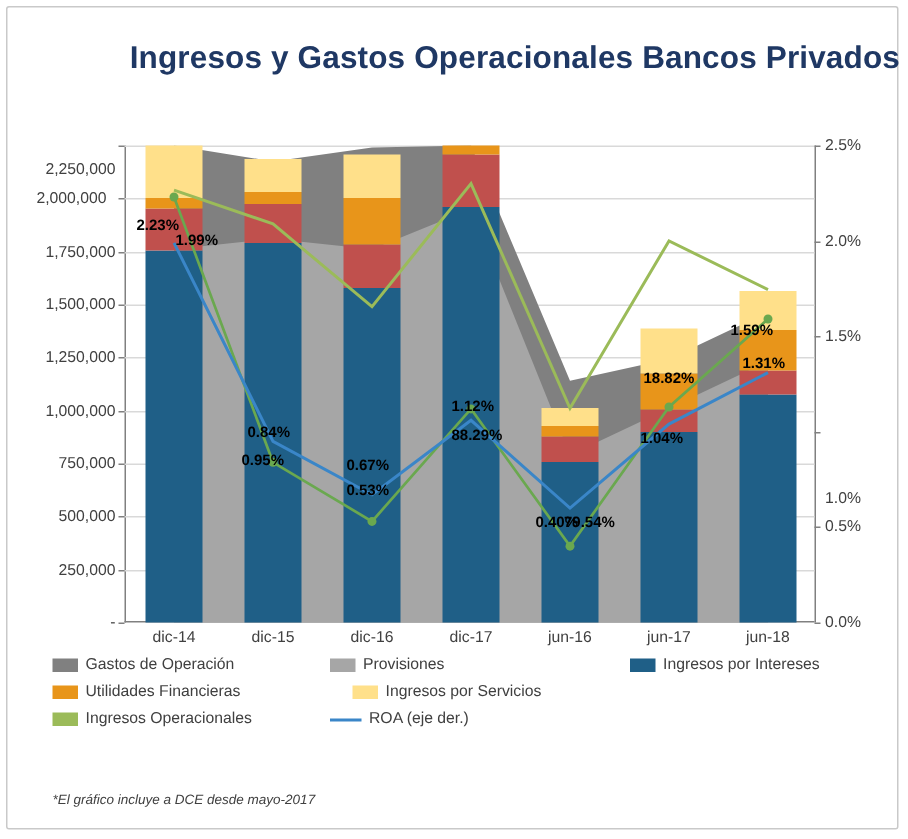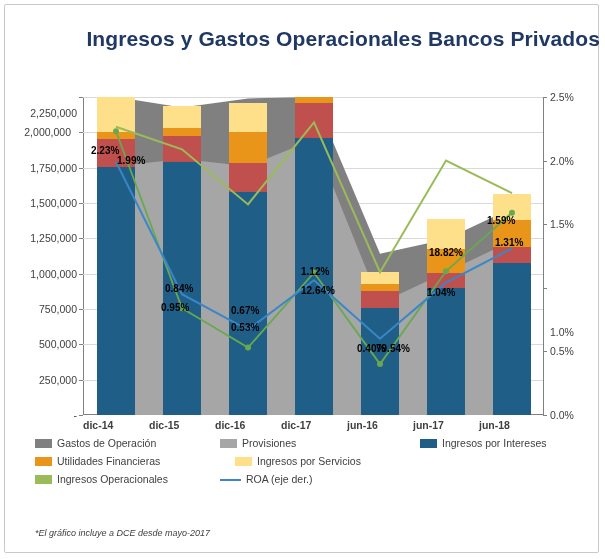--- a/index.html
+++ b/index.html
@@ -36,23 +36,22 @@
   }
   .ytick-left{
     position:absolute;width:66px;text-align:right;font-size:10.5px;color:#404040;
   }
   .ytick-right{
     position:absolute;width:44px;text-align:left;font-size:10.5px;color:#404040;
   }
   .tickmark-l{position:absolute;width:4px;height:1px;background:#808080;left:-4px;}
   .tickmark-r{position:absolute;width:4px;height:1px;background:#808080;left:460px;}
   .xlabel{
-    position:absolute;top:322px;font-size:10.5px;color:#404040;
+    position:absolute;top:322px;font-size:10.5px;color:#404040;text-align:center;
     width:66px;
-    font-weight:bold;
   }
 
   
   .bar{position:absolute;}
 
   
   .overlay{position:absolute;left:0;top:0;width:460px;height:318px;}
 
   
   .dlabel{
@@ -188,21 +187,21 @@
     <div class="dlabel" style="left:8px;top:48px;">2.23%</div>
     <div class="dlabel" style="left:34px;top:58px;">1.99%</div>
 
     <div class="dlabel" style="left:82px;top:186px;">0.84%</div>
     <div class="dlabel" style="left:78px;top:205px;">0.95%</div>
 
     <div class="dlabel" style="left:148px;top:225px;">0.53%</div>
     <div class="dlabel" style="left:148px;top:208px;">0.67%</div>
 
     <div class="dlabel" style="left:218px;top:169px;">1.12%</div>
-    <div class="dlabel" style="left:218px;top:188px;">12.64%</div>
+    <div class="dlabel" style="left:218px;top:188px;">88.29%</div>
 
     <div class="dlabel" style="left:274px;top:246px;">0.40%</div>
     <div class="dlabel" style="left:293px;top:246px;">79.54%</div>
 
     <div class="dlabel" style="left:346px;top:150px;">18.82%</div>
     <div class="dlabel" style="left:344px;top:190px;">1.04%</div>
 
     <div class="dlabel" style="left:404px;top:90px;margin-top:28px;">1.59%</div>
     <div class="dlabel" style="left:412px;top:140px;">1.31%</div>
 

